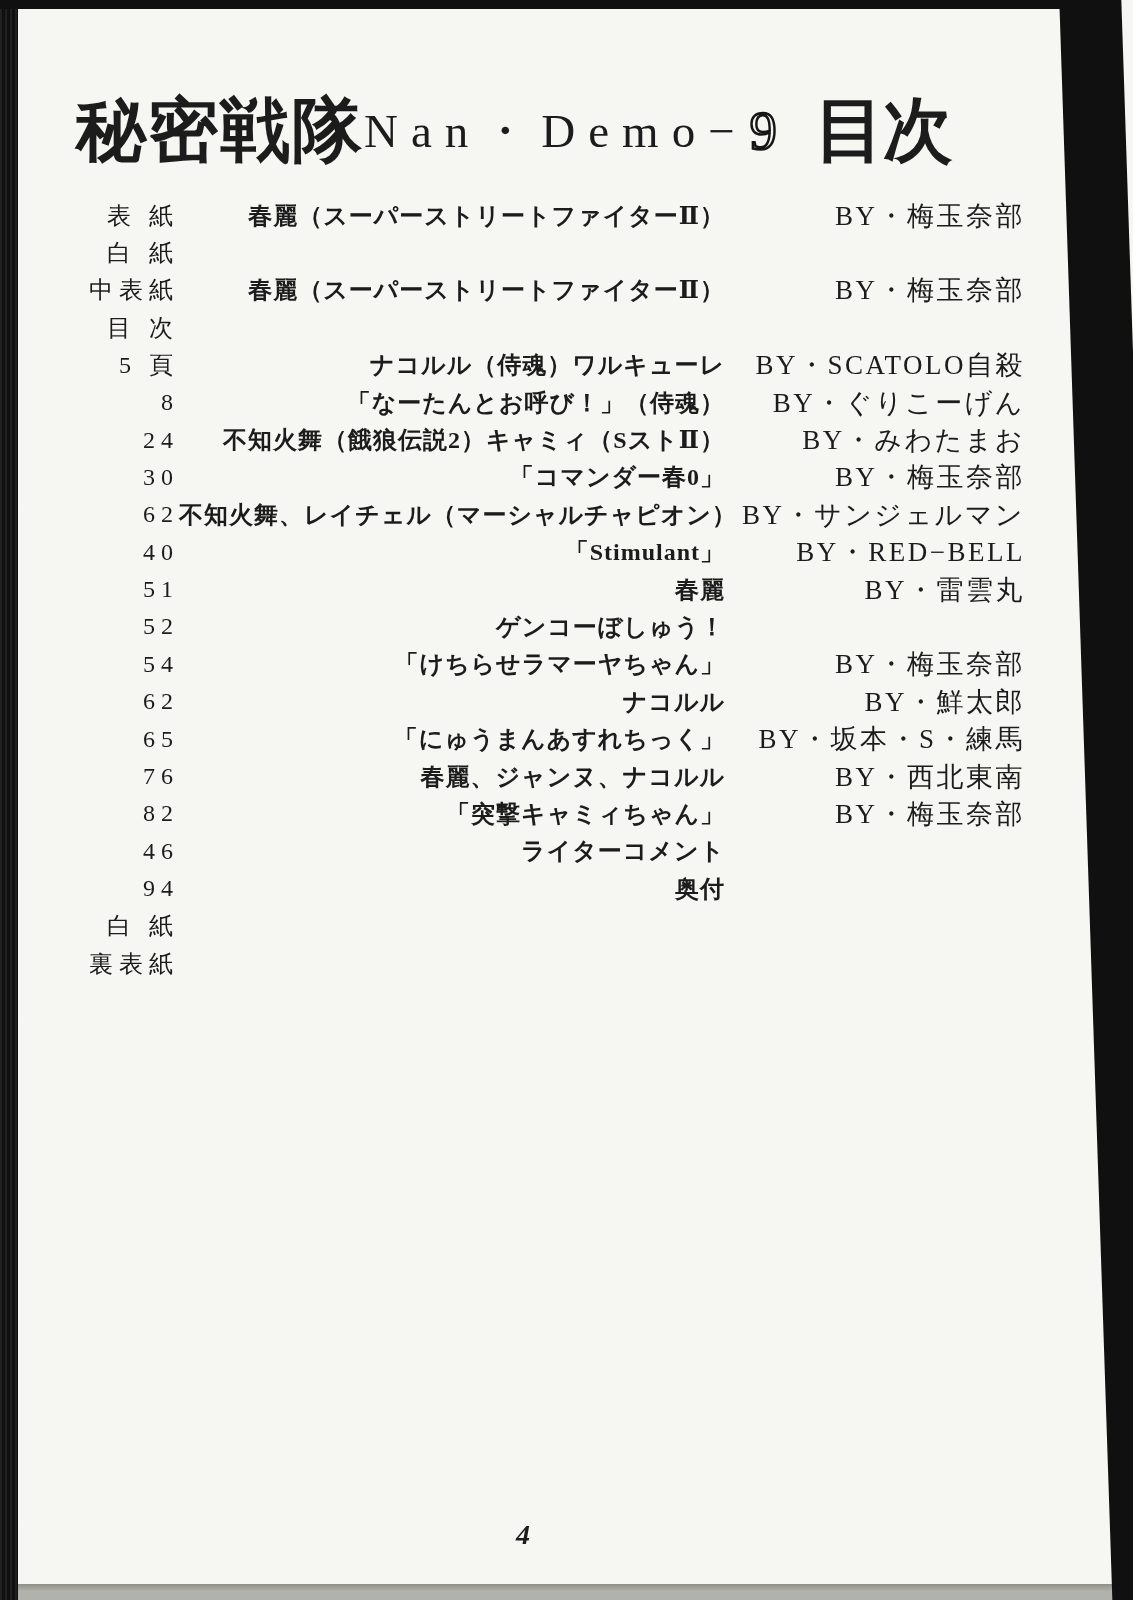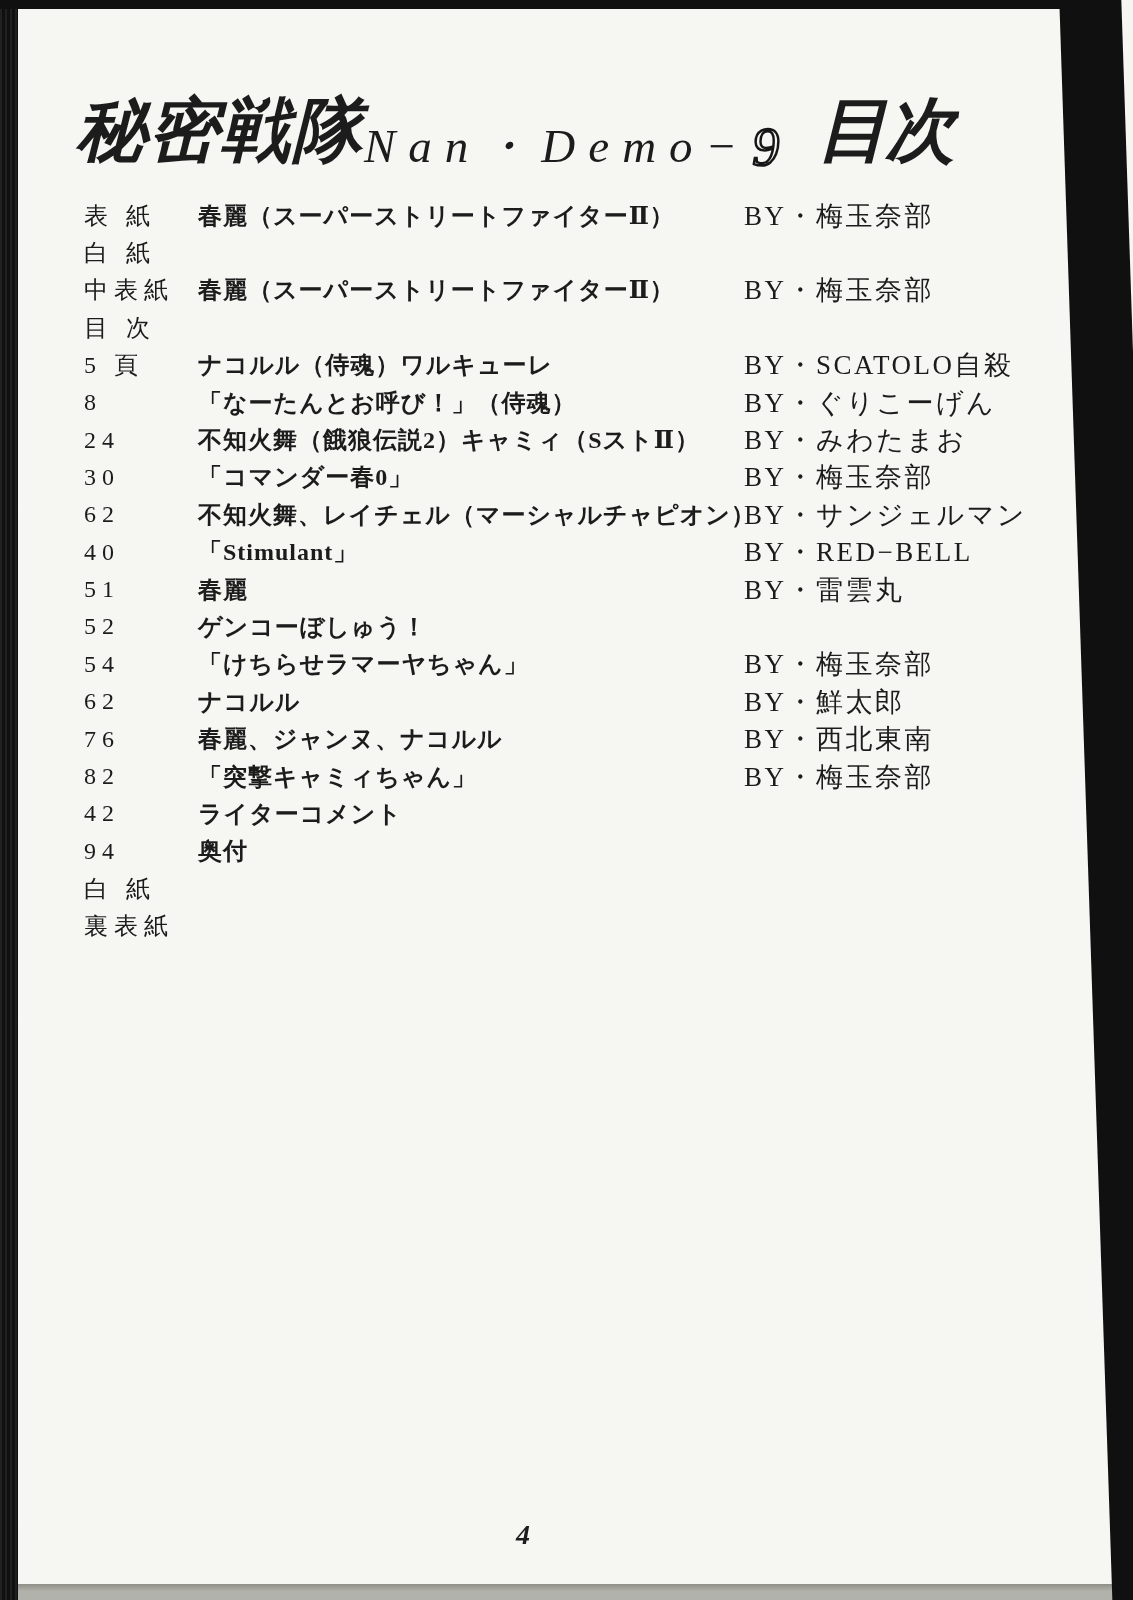--- a/index.html
+++ b/index.html
@@ -30,45 +30,45 @@
     z-index: 4;
   }
   .bottom-strip {
     position: absolute; left: 15px; right: 0; bottom: 0; height: 16px;
     background: linear-gradient(#8f8f88, #b2b2ac 45%);
     z-index: 3;
   }
   
   .title-row {
     position: absolute; left: 76px; top: 84px;
-    display: flex; align-items: flex-end;
+    display: flex; align-items: center;
     white-space: nowrap;
-    font-style: italic;
   }
   .title-kanji {
     font-size: 70px; font-weight: bold; letter-spacing: 2px;
   }
   .title-latin {
     font-size: 47px; letter-spacing: 13px; 
   }
   .title-number {
     font-size: 54px;
     color: #f6f6f3;
     -webkit-text-stroke: 2.5px #161616;
     text-stroke: 2.5px #161616;
     margin-left: 2px;
   }
   .title-suffix {
     font-size: 70px; font-weight: bold; letter-spacing: -2px;
     margin-left: 38px;
   }
   
   .toc {
-    position: absolute; left: 84px; top: 197px; width: 960px;
+    position: absolute; left: 65px; top: 197px; width: 960px;
     z-index: 2;
+    text-align: right;
   }
   .toc-row {
     height: 37.4px;
     display: flex;
     align-items: center;
     white-space: nowrap;
   }
   .c-label {
     width: 114px; flex: 0 0 114px;
     font-size: 24px; letter-spacing: 6px;
@@ -176,35 +176,40 @@
     <span class="c-title">「けちらせラマーヤちゃん」</span>
     <span class="c-author">BY・梅玉奈部</span>
   </div>
 
   <div class="toc-row">
     <span class="c-label">62</span>
     <span class="c-title">ナコルル</span>
     <span class="c-author">BY・鮮太郎</span>
   </div>
 
+  <div class="toc-row">
+    <span class="c-label">65</span>
+    <span class="c-title">「にゅうまんあすれちっく」</span>
+    <span class="c-author">BY・坂本・S・練馬</span>
+  </div>
 
   <div class="toc-row">
     <span class="c-label">76</span>
     <span class="c-title">春麗、ジャンヌ、ナコルル</span>
     <span class="c-author">BY・西北東南</span>
   </div>
 
   <div class="toc-row">
     <span class="c-label">82</span>
     <span class="c-title">「突撃キャミィちゃん」</span>
     <span class="c-author">BY・梅玉奈部</span>
   </div>
 
   <div class="toc-row">
-    <span class="c-label">42</span>
+    <span class="c-label">46</span>
     <span class="c-title">ライターコメント</span>
     <span class="c-author"></span>
   </div>
 
   <div class="toc-row">
     <span class="c-label">94</span>
     <span class="c-title">奥付</span>
     <span class="c-author"></span>
   </div>
 

